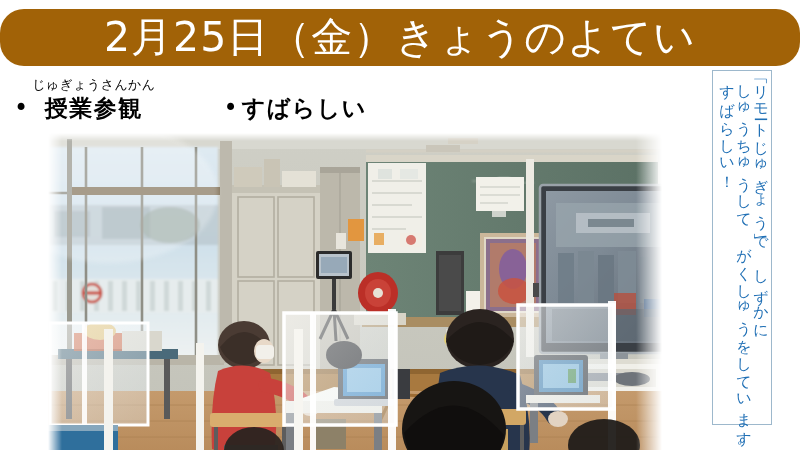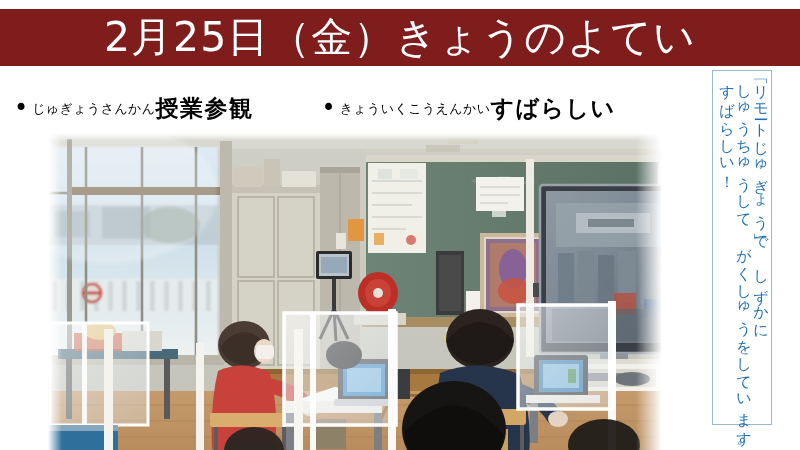--- a/index.html
+++ b/index.html
@@ -58,20 +58,21 @@
   }
   .bullet-item.first { margin-right: 68px; }
   .bullet-dot {
     font-size: 24px;
     line-height: 1;
     margin-right: 4px;
     margin-bottom: 6px;
   }
   .ruby-wrap {
     display: flex;
+    flex-direction: column;
     align-items: center;
   }
   .ruby-top {
     font-size: 13px;
     line-height: 14px;
     letter-spacing: 0.4px;
     white-space: nowrap;
     font-weight: 400;
     margin-bottom: -1px;
   }
@@ -138,38 +139,37 @@
   }
   .v-line.c1 { max-height: 100%; }
   .v-line.c2 { max-height: 100%; }
   .v-line.c3 { max-height: 100%; }
 </style>
 </head>
 <body>
 
 <div id="slide">
 
-  <div class="title-banner" style="background: #7f1d1d;">
+  <div class="title-banner" style="background: #a16207; border-radius: 24px;">
     <div class="title-text" style="color: rgb(255, 255, 255);">2月25日（金）きょうのよてい</div>
   </div>
 
   <div class="bullets">
 
     <div class="bullet-item first">
       <span class="bullet-dot">•</span>
       <span class="ruby-wrap">
         <span class="ruby-top">じゅぎょうさんかん</span>
         <span class="ruby-base">授業参観</span>
       </span>
     </div>
 
     <div class="bullet-item">
       <span class="bullet-dot">•</span>
       <span class="ruby-wrap">
-        <span class="ruby-top">きょういくこうえんかい</span>
         <span class="ruby-base">すばらしい</span>
       </span>
     </div>
 
   </div>
 
   <div class="photo-frame">
     <div class="photo">
       <svg viewBox="0 0 614 317" preserveAspectRatio="none">
         <defs>

